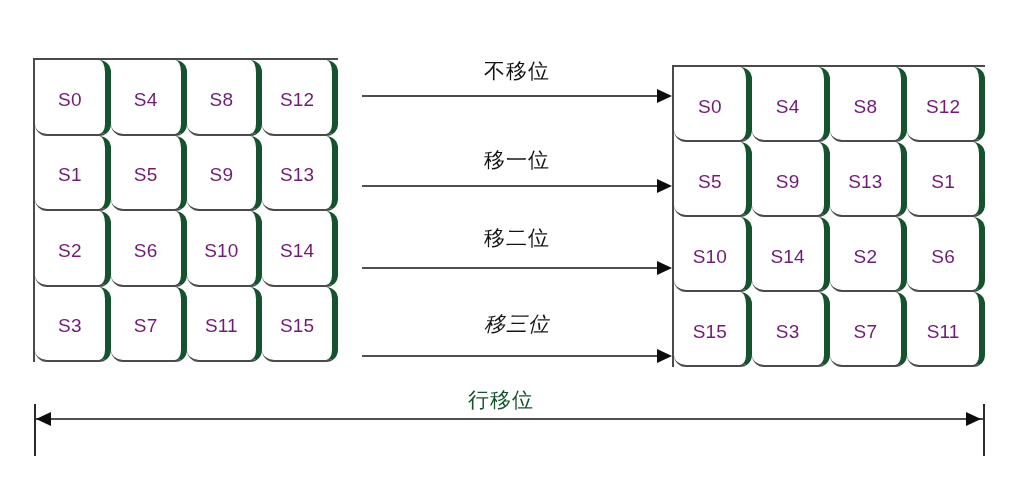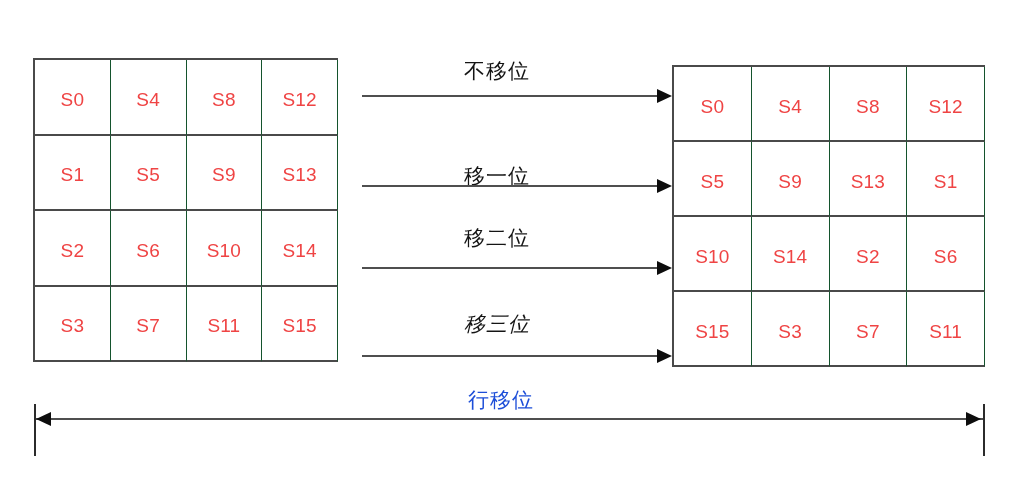--- a/index.html
+++ b/index.html
@@ -25,29 +25,30 @@
     display: grid;
     grid-template-columns: repeat(4, 1fr);
     grid-template-rows: repeat(4, 1fr);
     box-sizing: border-box;
     border-top: 2px solid #4a4a4a;
     border-left: 2px solid #4a4a4a;
     background: #ffffff;
   }
   .matrix .cell {
     box-sizing: border-box;
-    border-right: 1px solid #14532d;
+    border-right: 6px solid #14532d;
     border-bottom: 2px solid #4a4a4a;
     display: flex;
     align-items: center;
     justify-content: center;
     font-size: 19px;
-    color: #ef4444;
+    color: #701a75;
     letter-spacing: 0.2px;
     position: relative;
+    border-radius: 12px;
   }
   
   .matrix .cell span {
     display: block;
     transform: translateY(3px);
   }
 
   #matrix-left {
     left: 33px;
     top: 58px;
@@ -81,31 +82,32 @@
     border-top: 7px solid transparent;
     border-bottom: 7px solid transparent;
     border-left: 15px solid #0d0d0d;
   }
   .shift-label {
     position: absolute;
     font-size: 21px;
     color: #141414;
     white-space: nowrap;
     letter-spacing: 1px;
+    margin-left: 20px;
   }
 
   #arrow-0 { left: 362px; top: 89px;  width: 310px; }
   #arrow-1 { left: 362px; top: 179px; width: 310px; }
   #arrow-2 { left: 362px; top: 261px; width: 310px; }
   #arrow-3 { left: 362px; top: 349px; width: 310px; }
   .shift-arrow .line { width: 296px; }
   .shift-arrow .head { left: 295px; }
 
   #label-0 { left: 464px; top: 57px; }
-  #label-1 { left: 464px; top: 162px; }
+  #label-1 { left: 464px; top: 146px; }
   #label-2 { left: 464px; top: 224px; font-family: Liberation Serif, serif; }
   #label-3 { left: 464px; top: 310px; font-style: italic; }
 
   
   #dimension {
     position: absolute;
     left: 34px;
     top: 404px;
     width: 951px;
     height: 52px;
@@ -141,21 +143,21 @@
   }
   #dimension .head.right {
     left: 932px;
     border-left: 15px solid #0d0d0d;
   }
   #dimension-label {
     position: absolute;
     left: 468px;
     top: 386px;
     font-size: 21px;
-    color: #1d4ed8;
+    color: #14532d;
     letter-spacing: 1px;
     white-space: nowrap;
   }
 </style>
 </head>
 <body>
 
 <div id="canvas">
 
   <div id="matrix-left" class="matrix">

